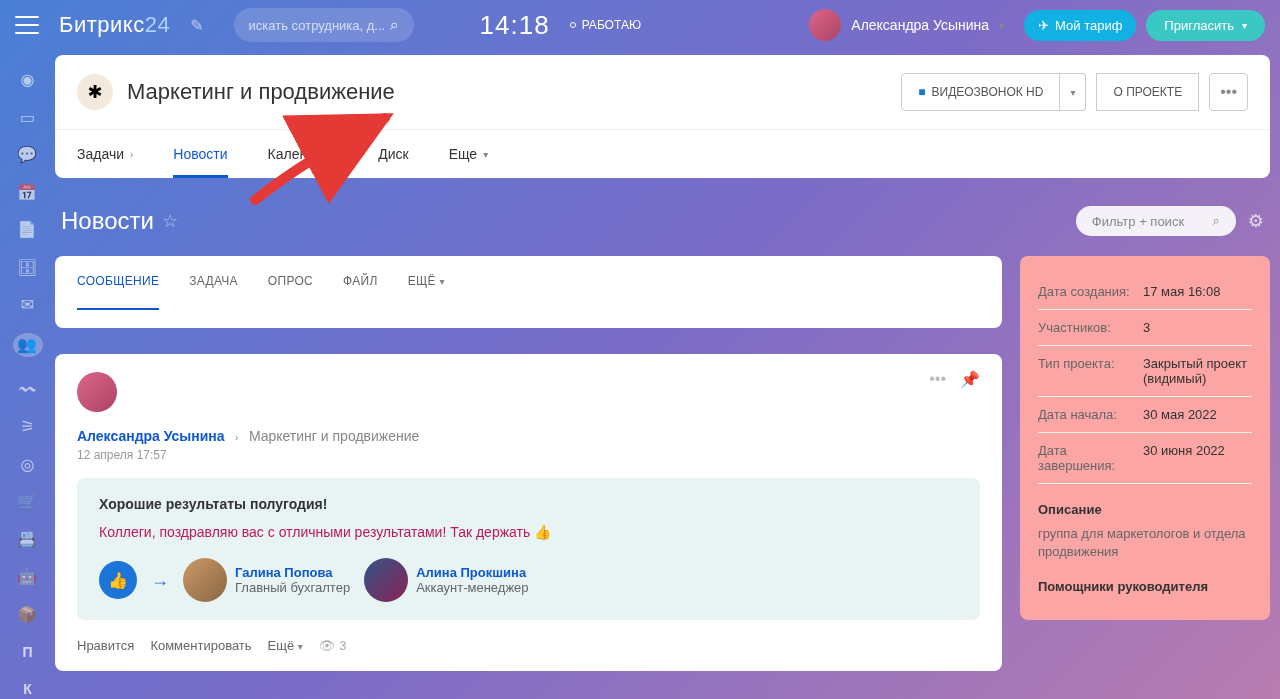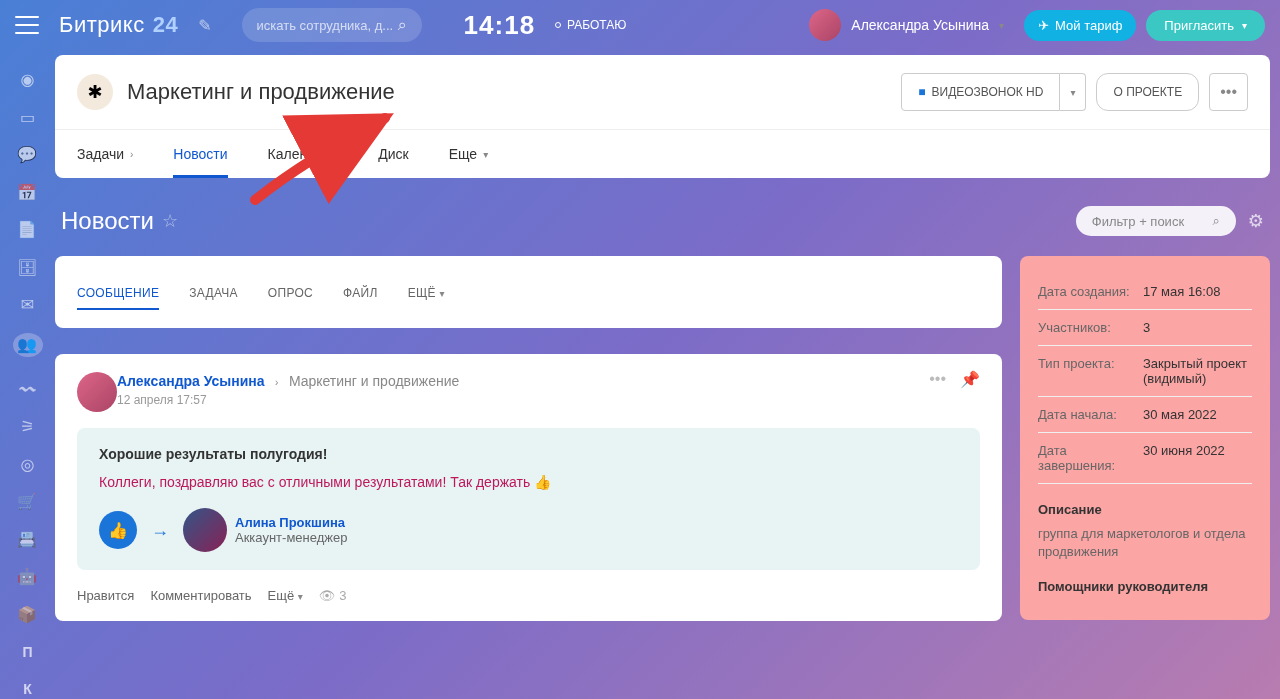--- a/index.html
+++ b/index.html
@@ -4,47 +4,47 @@
 <style>
 * { margin: 0; padding: 0; box-sizing: border-box; font-family: -apple-system, BlinkMacSystemFont, "Segoe UI", Helvetica, Arial, sans-serif; }
 body { width: 1280px; height: 699px; overflow: hidden; background: linear-gradient(135deg, #4a7fd6 0%, #7b6cc8 50%, #b87cb0 100%); position: relative; }
 
 
 .topbar { height: 50px; display: flex; align-items: center; padding: 0 15px; color: #fff; }
 .hamburger { width: 24px; height: 18px; display: flex; flex-direction: column; justify-content: space-between; cursor: pointer; margin-right: 20px; }
 .hamburger span { height: 2px; background: #fff; border-radius: 1px; }
 .logo { font-size: 22px; font-weight: 300; letter-spacing: 0.5px; }
 .logo span.thin { font-weight: 300; }
-.logo span.num { font-weight: 700; color: #b0d0ff; margin-left: 8px; }
+.logo span.num { font-weight: 400; color: #b0d0ff; margin-left: 0; }
 .pencil { margin-left: 20px; opacity: 0.6; }
 .search-box { margin-left: 30px; background: rgba(255,255,255,0.15); border-radius: 18px; height: 34px; width: 180px; display: flex; align-items: center; padding: 0 15px; }
 .search-box input { background: transparent; border: none; color: #fff; font-size: 13px; width: 100%; outline: none; }
 .search-box input::placeholder { color: rgba(255,255,255,0.7); }
-.clock { margin-left: 42px; font-size: 26px; font-weight: 700; letter-spacing: 1px; }
+.clock { margin-left: 66px; font-size: 26px; font-weight: 400; letter-spacing: 1px; }
 .status { margin-left: 20px; font-size: 12px; display: flex; align-items: center; gap: 6px; }
 .status-dot { width: 6px; height: 6px; border: 1.5px solid #fff; border-radius: 50%; }
 .spacer { flex: 1; }
 .user-block { display: flex; align-items: center; gap: 10px; font-size: 14px; cursor: pointer; }
 .avatar-sm { width: 32px; height: 32px; border-radius: 50%; background: #d4a; }
 .tariff-btn { margin-left: 20px; background: #12b1e3; color: #fff; padding: 8px 14px; border-radius: 18px; font-size: 13px; display: flex; align-items: center; gap: 6px; cursor: pointer; }
 .invite-btn { margin-left: 10px; background: #3bc8c4; color: #fff; padding: 8px 18px; border-radius: 18px; font-size: 13px; cursor: pointer; display: flex; align-items: center; gap: 8px; }
 
 
 .sidebar { position: absolute; left: 0; top: 50px; width: 55px; bottom: 0; display: flex; flex-direction: column; align-items: center; padding-top: 20px; gap: 18px; }
 .sidebar-icon { width: 24px; height: 24px; display: flex; align-items: center; justify-content: center; color: rgba(255,255,255,0.6); cursor: pointer; font-size: 16px; }
 .sidebar-icon.active { background: rgba(255,255,255,0.25); border-radius: 50%; width: 30px; height: 30px; color: #fff; }
 .sidebar-letter { color: rgba(255,255,255,0.7); font-size: 14px; font-weight: 600; }
 
 
 .main { position: absolute; left: 55px; top: 55px; right: 10px; bottom: 0; }
 .project-header { background: #fff; border-radius: 8px 8px 0 0; padding: 18px 22px; display: flex; align-items: center; gap: 14px; }
 .project-icon { width: 36px; height: 36px; border-radius: 50%; background: #f3e9dc; display: flex; align-items: center; justify-content: center; font-size: 18px; }
 .project-title { font-size: 22px; color: #333; font-weight: 400; }
 .project-actions { margin-left: auto; display: flex; gap: 10px; }
-.btn-outline { border: 1px solid #ccc; background: #fff; padding: 9px 16px; border-radius: 12px; font-size: 12px; color: #555; cursor: pointer; display: flex; align-items: center; gap: 6px; }
+.btn-outline { border: 1px solid #ccc; background: #fff; padding: 9px 16px; border-radius: 0; font-size: 12px; color: #555; cursor: pointer; display: flex; align-items: center; gap: 6px; }
 .btn-split { display: flex; }
 .btn-split .main-part { border-radius: 4px 0 0 4px; }
 .btn-split .drop-part { border-left: none; border-radius: 0 4px 4px 0; padding: 9px 10px; }
 .btn-more { border: 1px solid #ccc; padding: 9px 10px; border-radius: 4px; cursor: pointer; color: #888; }
 
 
 .tabs { background: #fff; border-top: 1px solid #eee; padding: 0 22px; display: flex; gap: 40px; border-radius: 0 0 8px 8px; }
 .tab { padding: 16px 0; font-size: 14px; color: #333; cursor: pointer; display: flex; align-items: center; gap: 6px; position: relative; }
 .tab.active { color: #1058d0; }
 .tab.active::after { content: ''; position: absolute; bottom: 0; left: 0; right: 0; height: 3px; background: #1058d0; }
@@ -57,27 +57,27 @@
 .gear { color: rgba(255,255,255,0.7); margin-left: 12px; font-size: 18px; cursor: pointer; }
 
 
 .content-row { display: flex; gap: 18px; margin-top: 20px; }
 .left-col { flex: 1; min-width: 0; }
 .right-col { width: 250px; }
 
 
 .compose { background: #fff; border-radius: 8px; padding: 18px 22px; }
 .compose-tabs { display: flex; gap: 30px; font-size: 12px; color: #666; }
-.compose-tab { cursor: pointer; padding-bottom: 8px; letter-spacing: 0.3px; margin-top: 12px; }
+.compose-tab { cursor: pointer; padding-bottom: 20px; letter-spacing: 0.3px; }
 .compose-tab.active { color: #1058d0; border-bottom: 2px solid #1058d0; }
 .compose-input { margin-top: 14px; color: #888; font-size: 15px; }
 
 
 .post { background: #fff; border-radius: 8px; margin-top: 26px; padding: 18px 22px; position: relative; }
-.post-header { display: flex; gap: 0; }
+.post-header { display: flex; gap: 15px; flex-direction: column; }
 .post-avatar { width: 40px; height: 40px; border-radius: 50%; background: #c88; }
 .post-author { color: #1058d0; font-size: 14px; font-weight: 600; }
 .post-meta { color: #999; font-size: 12px; margin-top: 3px; }
 .post-group { color: #888; font-size: 14px; }
 .post-icons { position: absolute; top: 16px; right: 22px; display: flex; gap: 14px; color: #bbb; }
 .post-body { margin-top: 16px; background: #e8f3f4; border-radius: 8px; padding: 18px 22px; }
 .post-body-title { font-weight: 600; color: #333; font-size: 14px; }
 .post-body-text { color: #be185d; font-size: 14px; margin-top: 12px; }
 .post-people { margin-top: 18px; display: flex; align-items: center; gap: 14px; }
 .like-circle { width: 38px; height: 38px; border-radius: 50%; background: #1b75d8; display: flex; align-items: center; justify-content: center; color: #fff; font-size: 16px; }
@@ -241,20 +241,27 @@
             <div class="post-meta">12 апреля 17:57</div>
           </div>
         </div>
         <div class="post-body">
           <div class="post-body-title">Хорошие результаты полугодия!</div>
           <div class="post-body-text"><span>Коллеги, поздравляю вас с отличными результатами! Так держать</span> <span>👍</span></div>
           <div class="post-people">
             <div class="like-circle">👍</div>
             <span class="arrow-sep">→</span>
             <div class="person">
+              <div class="person-av" style="background:linear-gradient(135deg,#c96,#864)"></div>
+              <div>
+                <div class="person-name">Галина Попова</div>
+                <div class="person-role">Главный бухгалтер</div>
+              </div>
+            </div>
+            <div class="person">
               <div class="person-av" style="background:linear-gradient(135deg,#358,#825)"></div>
               <div>
                 <div class="person-name">Алина Прокшина</div>
                 <div class="person-role">Аккаунт-менеджер</div>
               </div>
             </div>
           </div>
         </div>
         <div class="post-footer">
           <span>Нравится</span>

